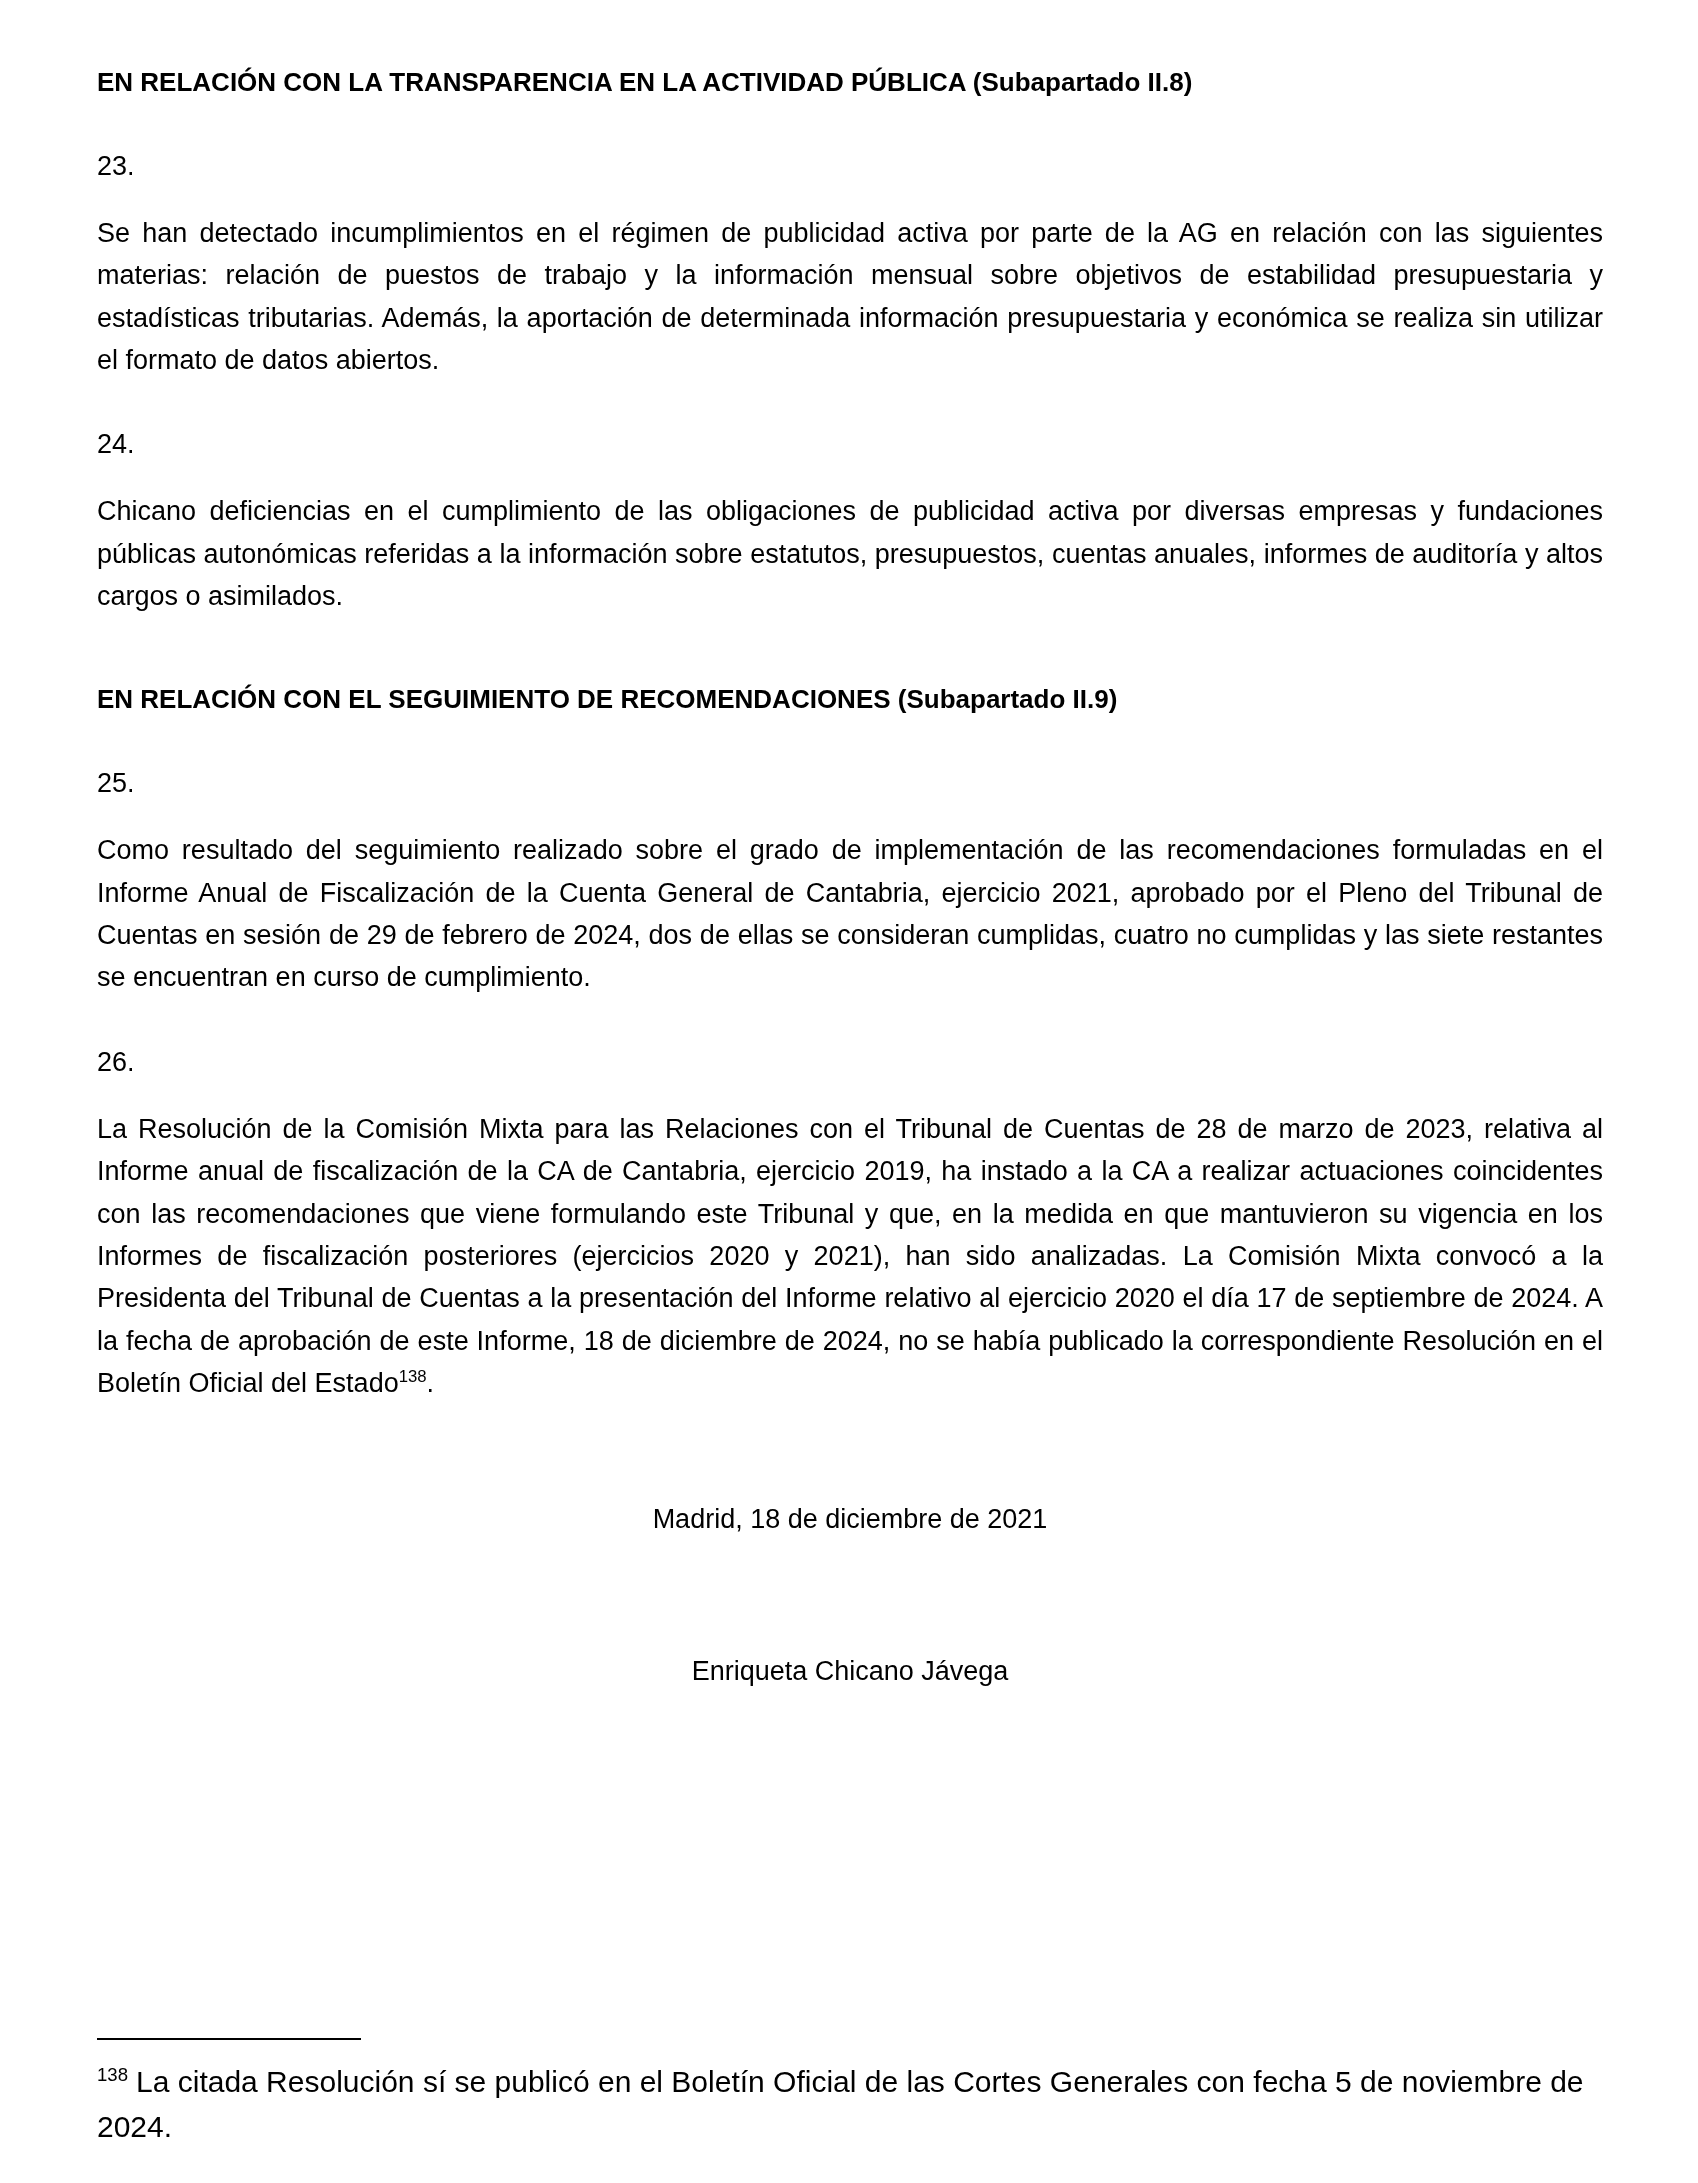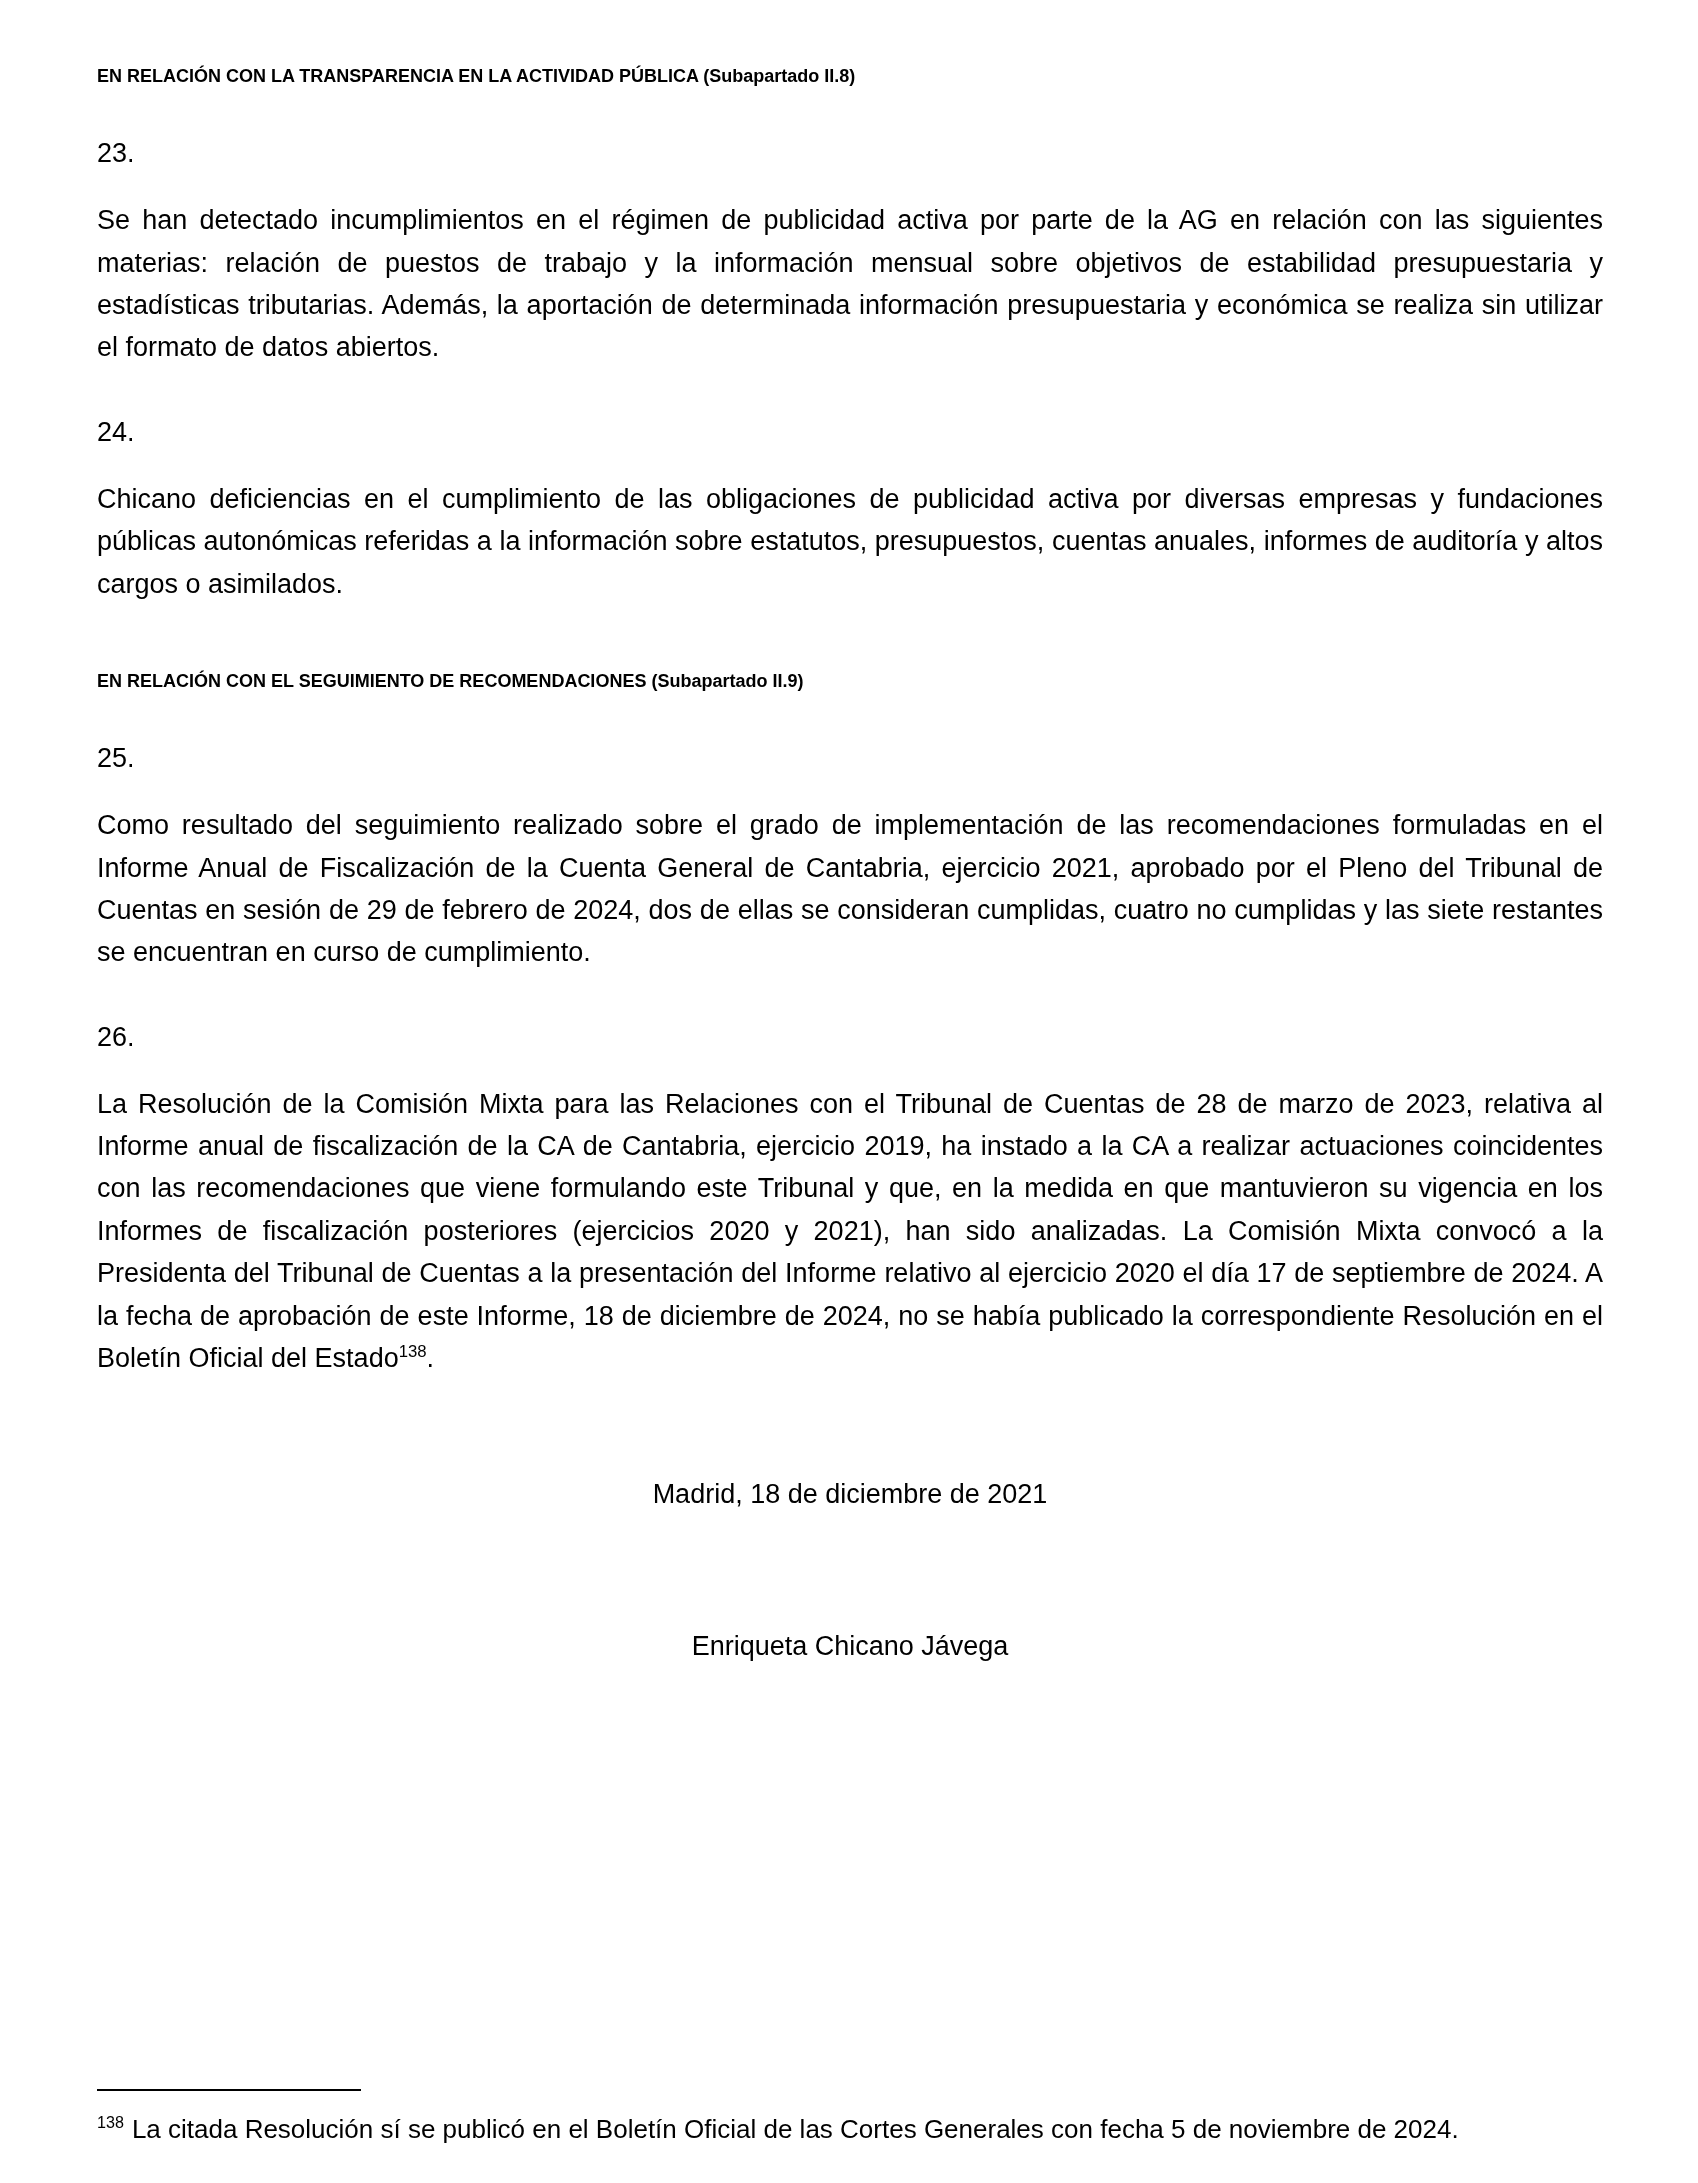--- a/index.html
+++ b/index.html
@@ -14,21 +14,21 @@
     background: #ffffff;
     box-sizing: border-box;
     padding: 62px 96px 48px 97px;
     font-family: "Liberation Sans", sans-serif;
     font-size: 27px;
     line-height: 1.57;
     color: #000000;
   }
   .heading {
     font-weight: bold;
-    font-size: 18px;
+    font-size: 26px;
     margin: 0 0 42px 0;
     text-align: left;
   }
   .heading.second {
     margin-top: 62px;
   }
   .item {
     display: flex;
     margin: 0 0 42px 0;
     flex-direction: column;
@@ -65,21 +65,21 @@
     right: 96px;
     bottom: 34px;
   }
   .footnote-sep {
     width: 264px;
     border: none;
     border-top: 2.4px solid #000000;
     margin: 0 0 19px 0;
   }
   .footnote {
-    font-size: 26px;
+    font-size: 30px;
     line-height: 1.5;
     text-align: left;
   }
   .footnote sup {
     margin-right: 8px;
   }
 </style>
 </head>
 <body>
 

